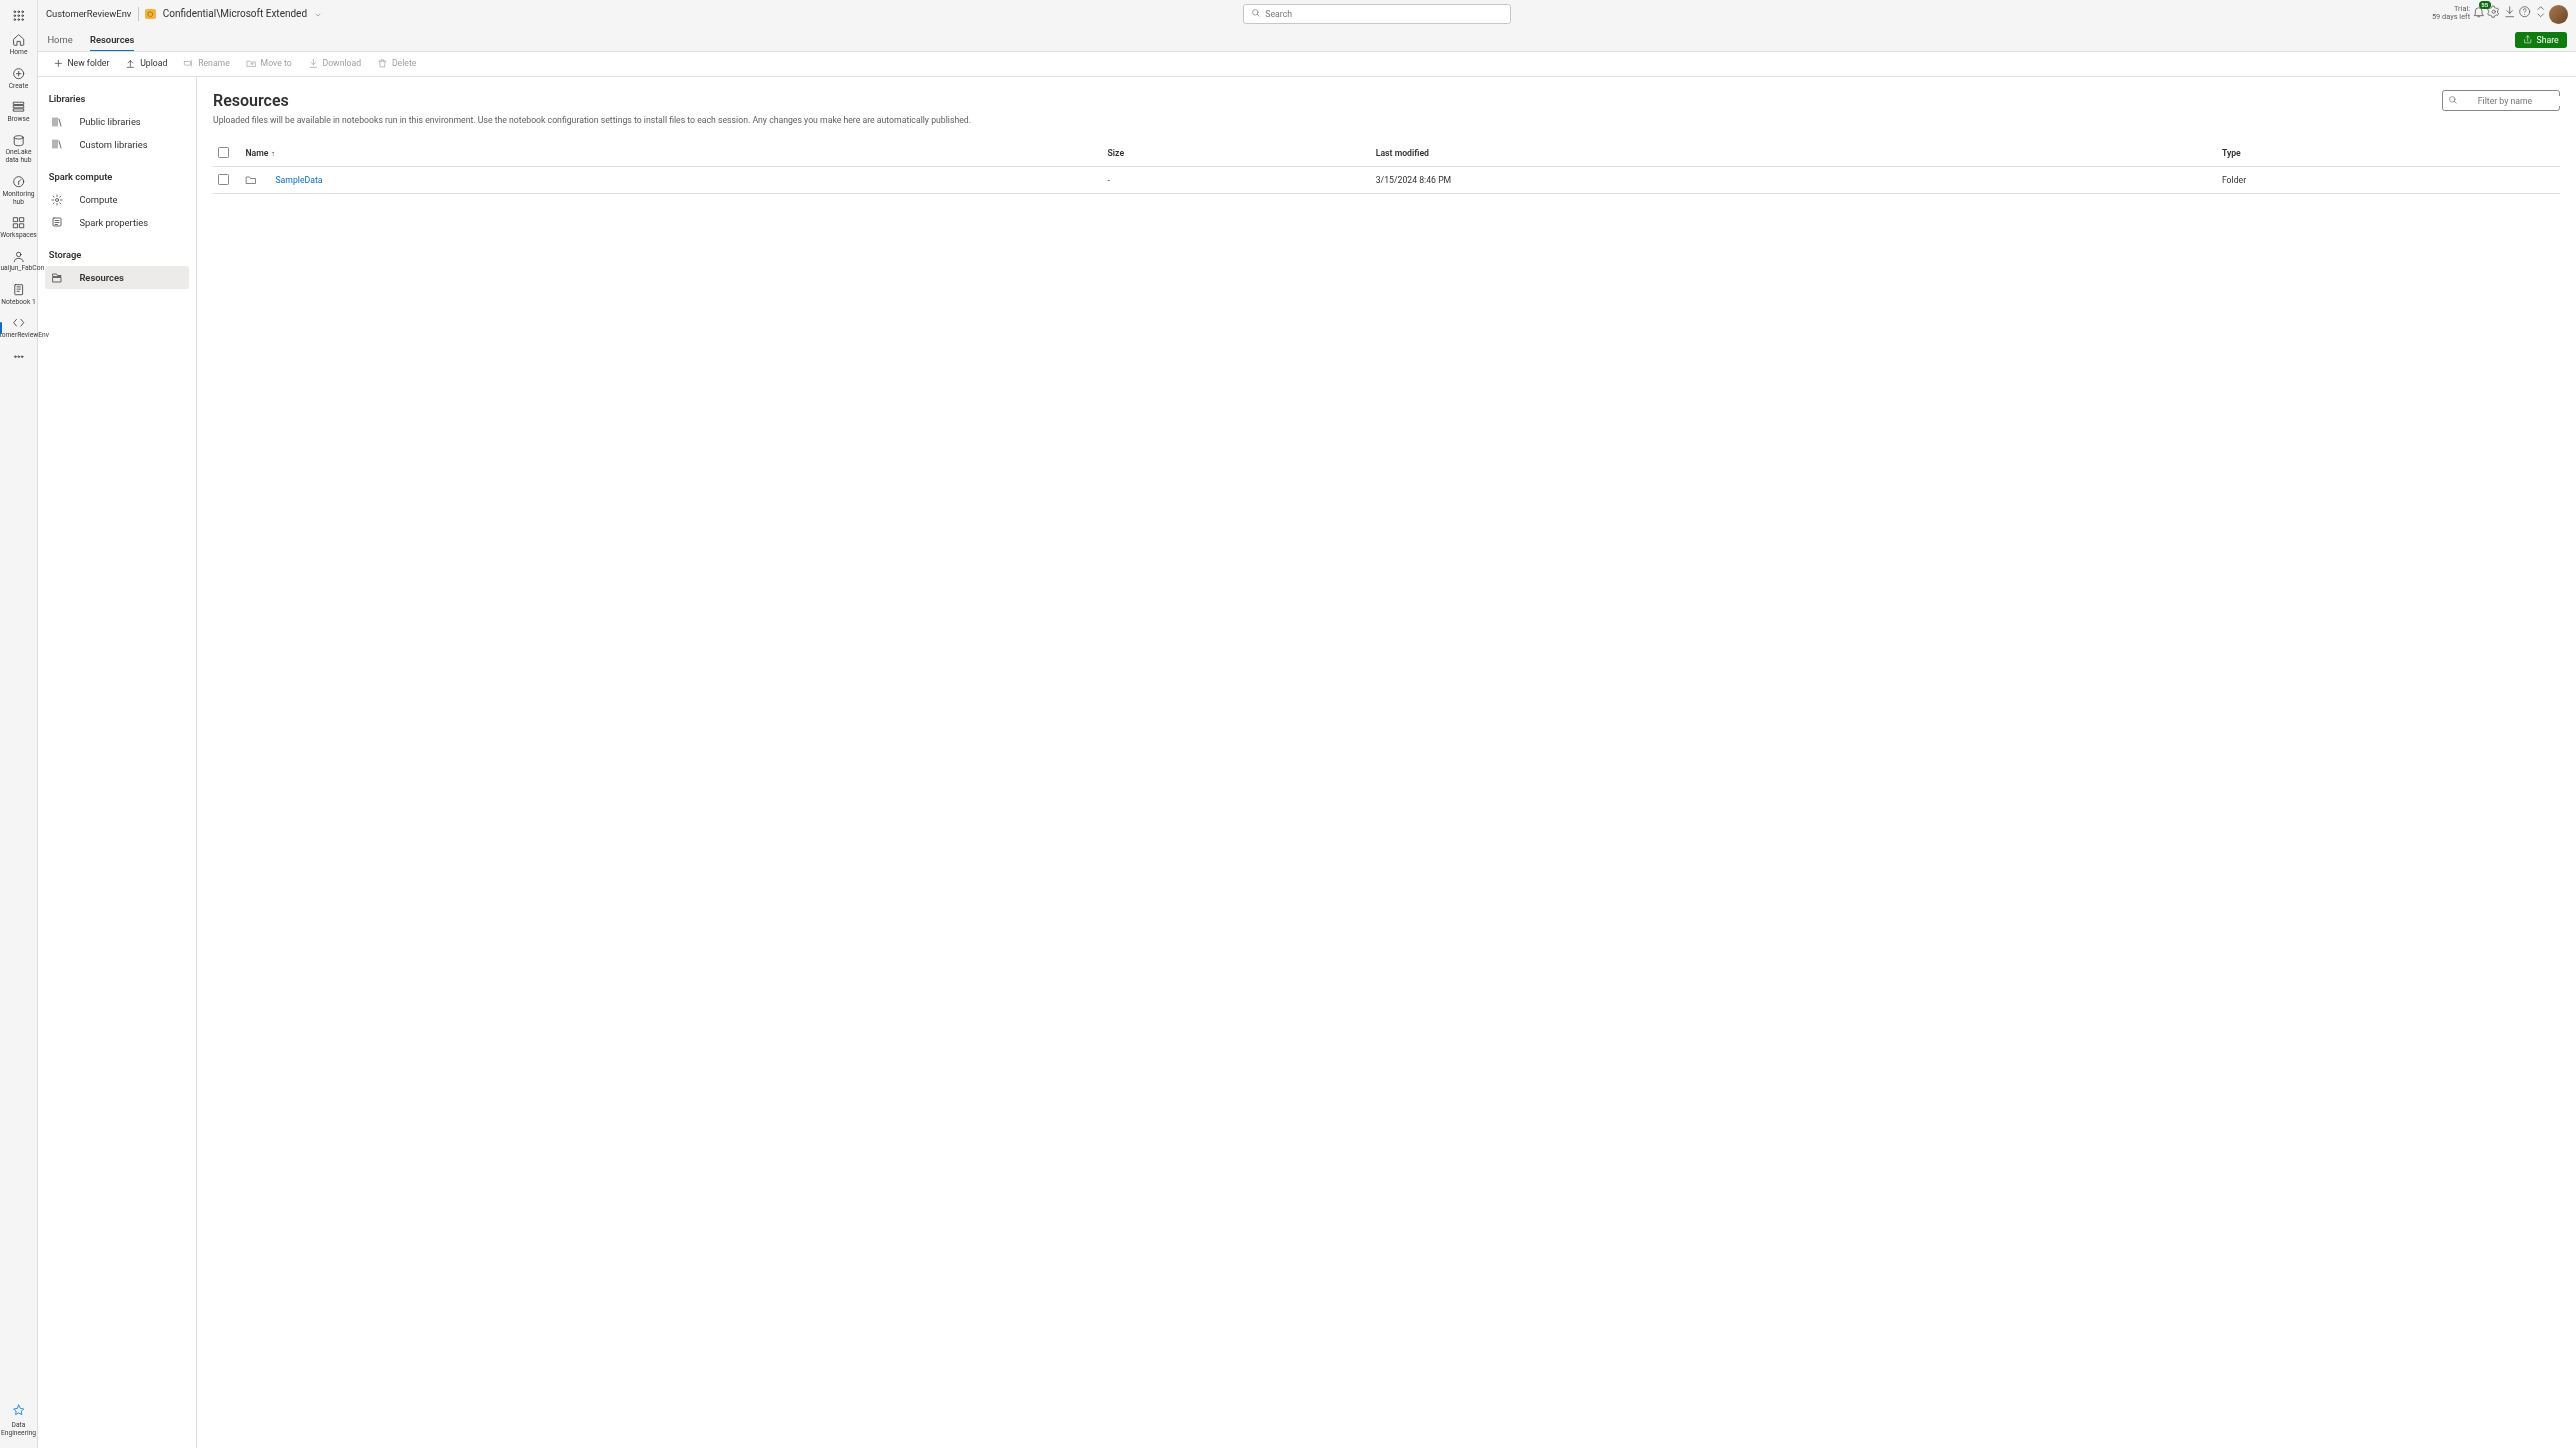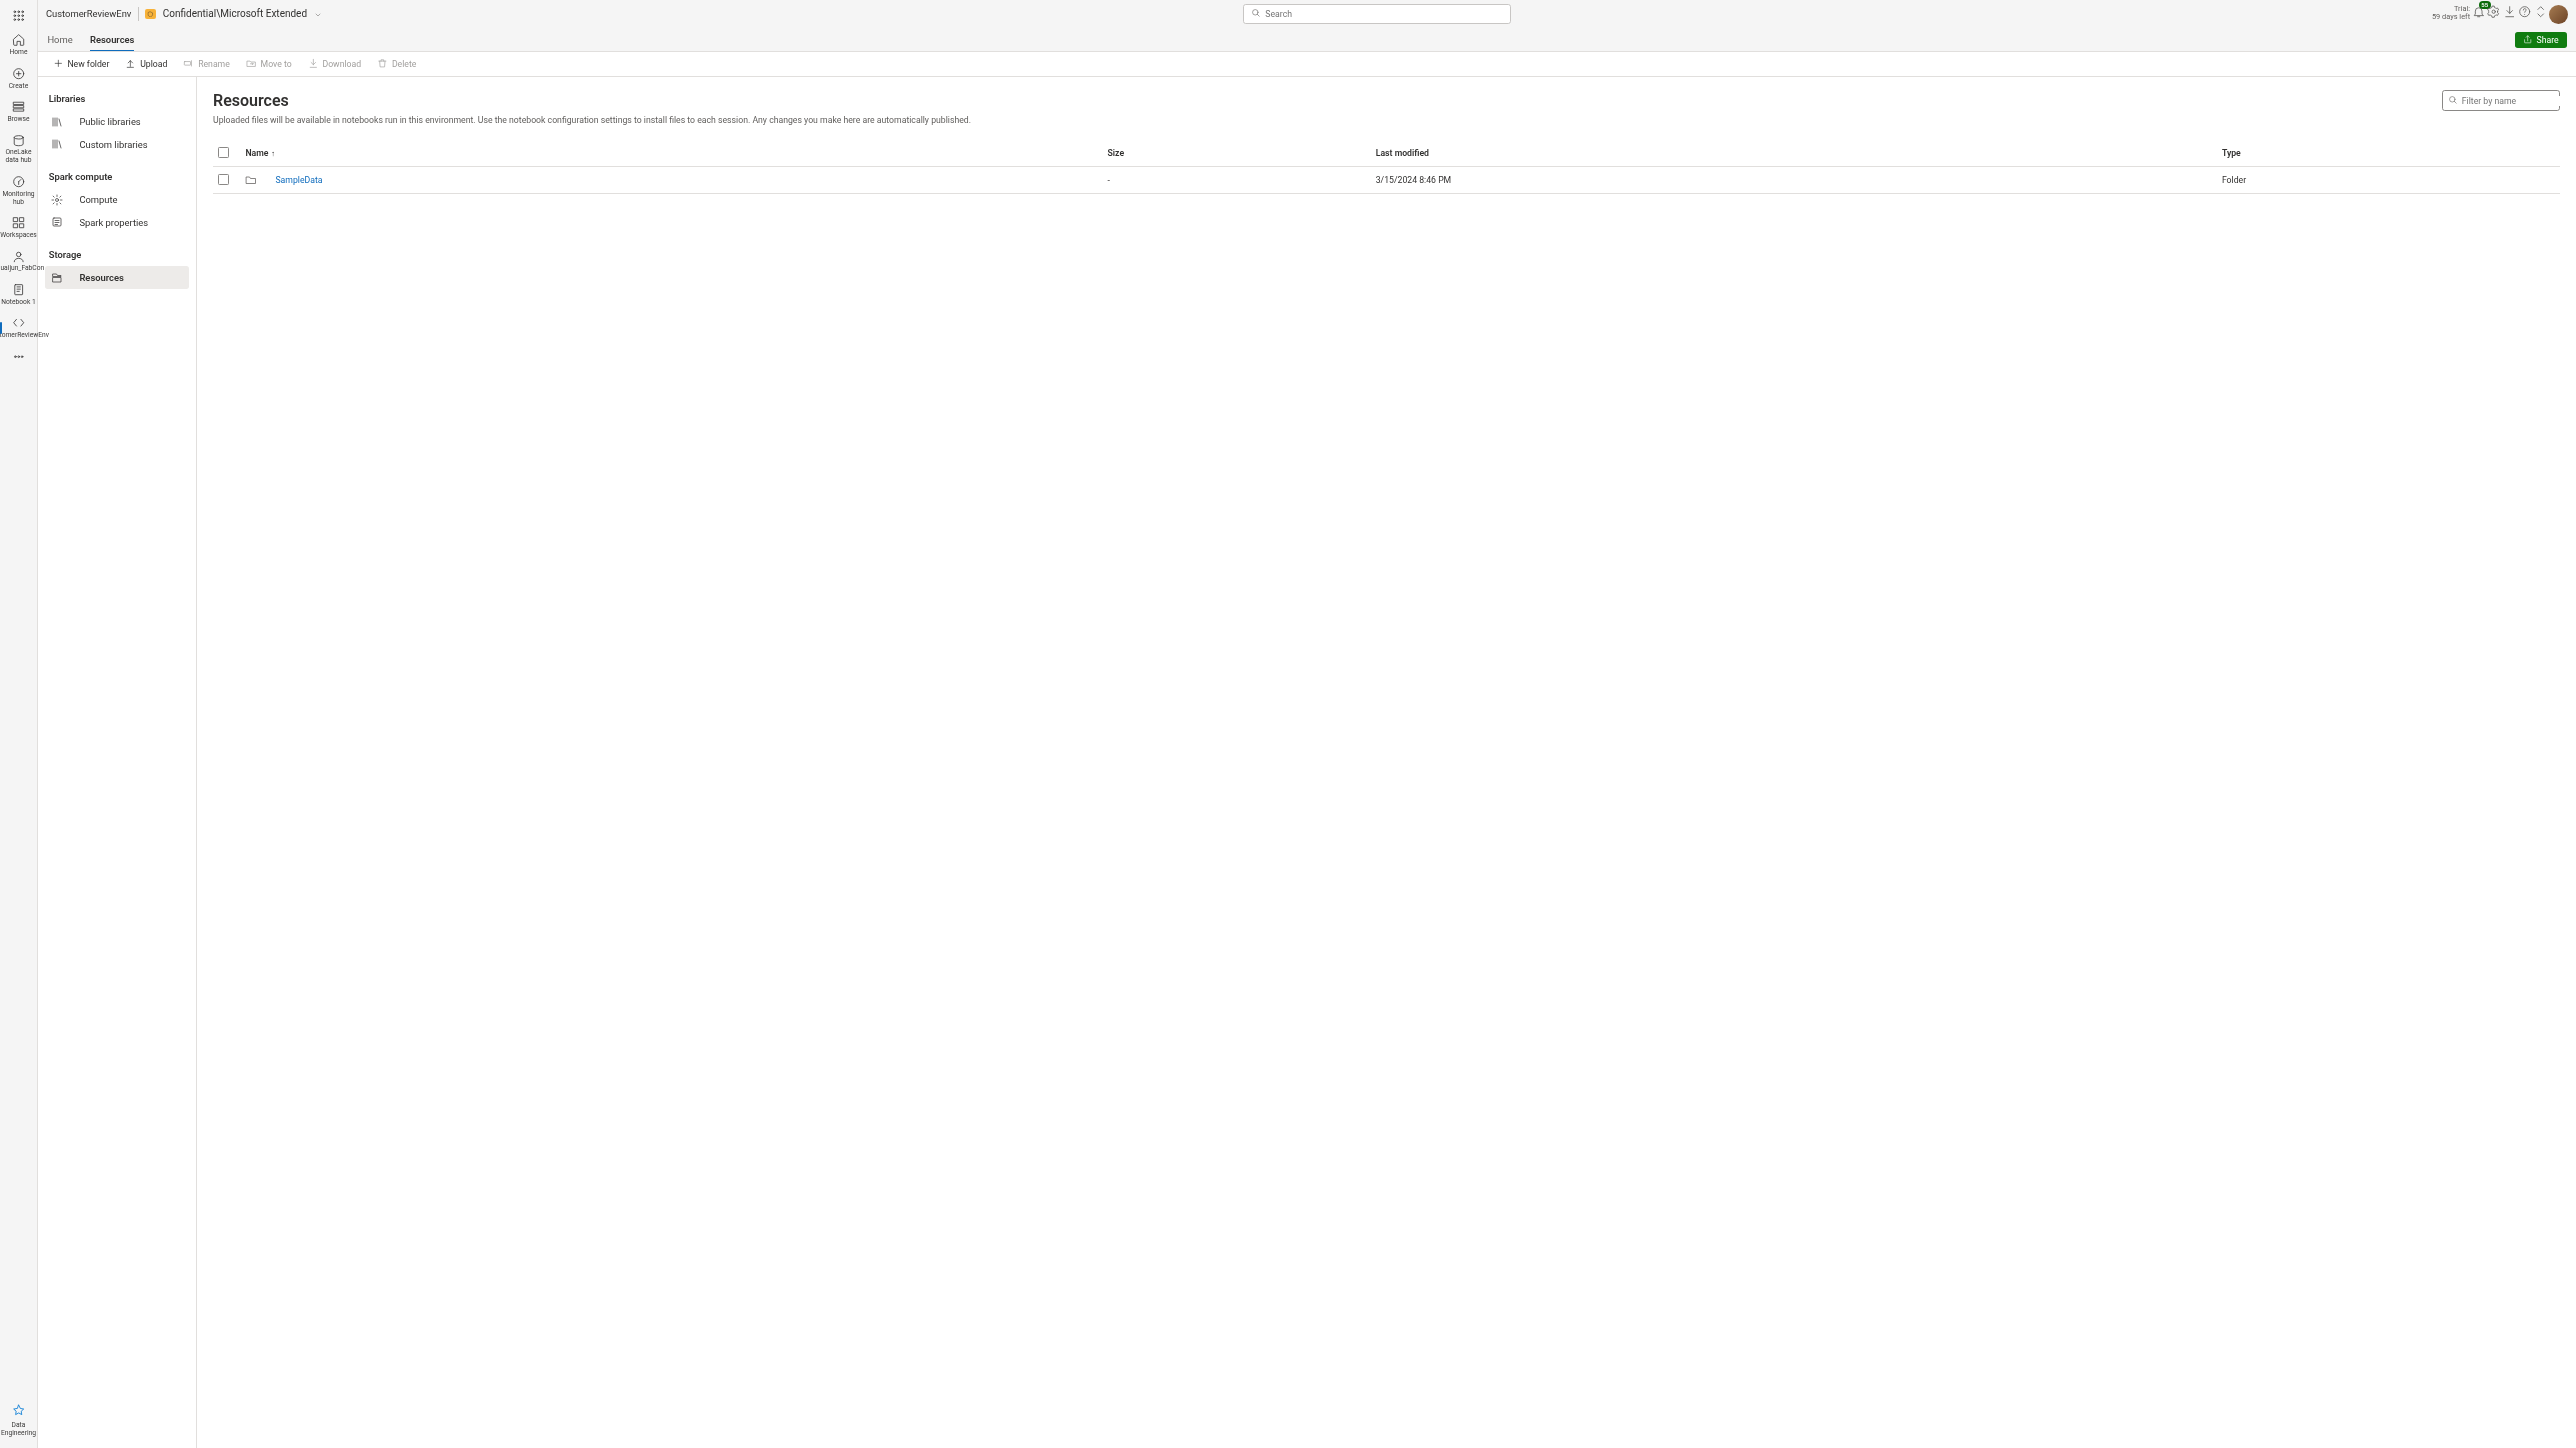--- a/index.html
+++ b/index.html
@@ -35,39 +35,39 @@
 .badge{position:absolute;top:-4px;right:-5.4px;background:#0b6a0b;color:#fff;font-size:6px;border-radius:5.4px;padding:0.7px 2.7px;line-height:7.4px;font-weight:600;}
 .avatar{width:19px;height:19px;border-radius:50%;background:linear-gradient(135deg,#a67c52,#6b4226);}
 
 .tabstrip{height:23px;background:#f5f5f5;display:flex;align-items:flex-end;padding:0 9.4px;gap:17.4px;}
 .tab{font-size:9.4px;color:#605e5c;padding-bottom:5.4px;cursor:pointer;border-bottom:1.3px solid transparent;}
 .tab.active{color:#323130;font-weight:600;border-bottom:1.3px solid var(--accent);}
 .tabstrip-spacer{flex:1;}
 .sharebtn{background:var(--green);color:#fff;border:none;border-radius:2.7px;padding:3.4px 8px;display:flex;align-items:center;gap:4px;font-size:8.7px;cursor:pointer;margin-bottom:2.7px;}
 
 .toolbar{height:25.5px;background:#fff;border-top:0.7px solid var(--border);border-bottom:0.7px solid var(--border);display:flex;align-items:center;gap:2.7px;padding:0 8px;}
-.tbtn{display:flex;align-items:center;gap:4px;padding:2.7px 6.7px;border:none;background:transparent;cursor:pointer;font-size:8.7px;color:#323130;border-radius:2.7px;}
+.tbtn{display:flex;gap:4px;padding:2.7px 6.7px;border:none;background:transparent;cursor:pointer;font-size:8.7px;color:#323130;border-radius:2.7px;}
 .tbtn.disabled{color:var(--disabled);cursor:default;}
 .tbtn svg{width:10.7px;height:10.7px;}
 
 .banner{height:24px;background:#edebe9;display:flex;align-items:center;padding:0 9.4px;gap:6.7px;font-size:8.7px;color:#323130;}
 .banner .close{margin-left:auto;cursor:pointer;color:#605e5c;}
 
 .body{flex:1;display:flex;min-height:0;background:#fff;}
 .sidepanel{width:159px;border-right:0.7px solid var(--border);padding:12px 6.7px;overflow:auto;}
 .sp-header{font-size:9.4px;font-weight:600;color:#323130;margin:4px 4px 6.7px;}
 .sp-item{display:flex;align-items:center;gap:16px;padding:5.4px 6.7px;border-radius:2.7px;cursor:pointer;font-size:9.4px;color:#323130;}
 .sp-item.selected{background:#edebe9;font-weight:600;}
 .sp-item svg{width:12px;height:12px;flex:none;color:#3b3a39;}
 .sp-section+ .sp-section{margin-top:14.8px;}
 
 .content{flex:1;padding:13.4px 16px;overflow:auto;min-width:0;}
 .content-head{display:flex;align-items:center;justify-content:space-between;}
 .page-title{font-size:16px;font-weight:600;}
-.filterbox{border:0.7px solid #8a8886;border-radius:2.7px;height:21.5px;width:118px;display:flex;align-items:center;gap:4px;padding:0 5.4px;background:#fff;}
+.filterbox{border:0.7px solid #8a8886;border-radius:2.7px;height:21.5px;width:118px;display:flex;align-items:center;gap:20px;padding:0 5.4px;background:#fff;}
 .filterbox input{border:none;outline:none;flex:1;font-size:8.7px;}
 .content-sub{font-size:8.7px;color:#605e5c;margin-top:4px;}
 
 .tablewrap{margin-top:14.8px;}
 table{width:100%;border-collapse:collapse;font-size:8.7px;}
 thead th{text-align:left;font-weight:600;color:#323130;border-bottom:0.7px solid var(--border);padding:6.7px 5.4px;}
 tbody td{border-bottom:0.7px solid var(--border);padding:6.7px 5.4px;color:#323130;}
 .chk{width:10.7px;height:10.7px;border:0.7px solid #8a8886;border-radius:1.3px;display:inline-block;cursor:pointer;}
 .namecell{display:flex;align-items:center;gap:18px;}
 .namecell a{color:var(--accent);text-decoration:none;}

